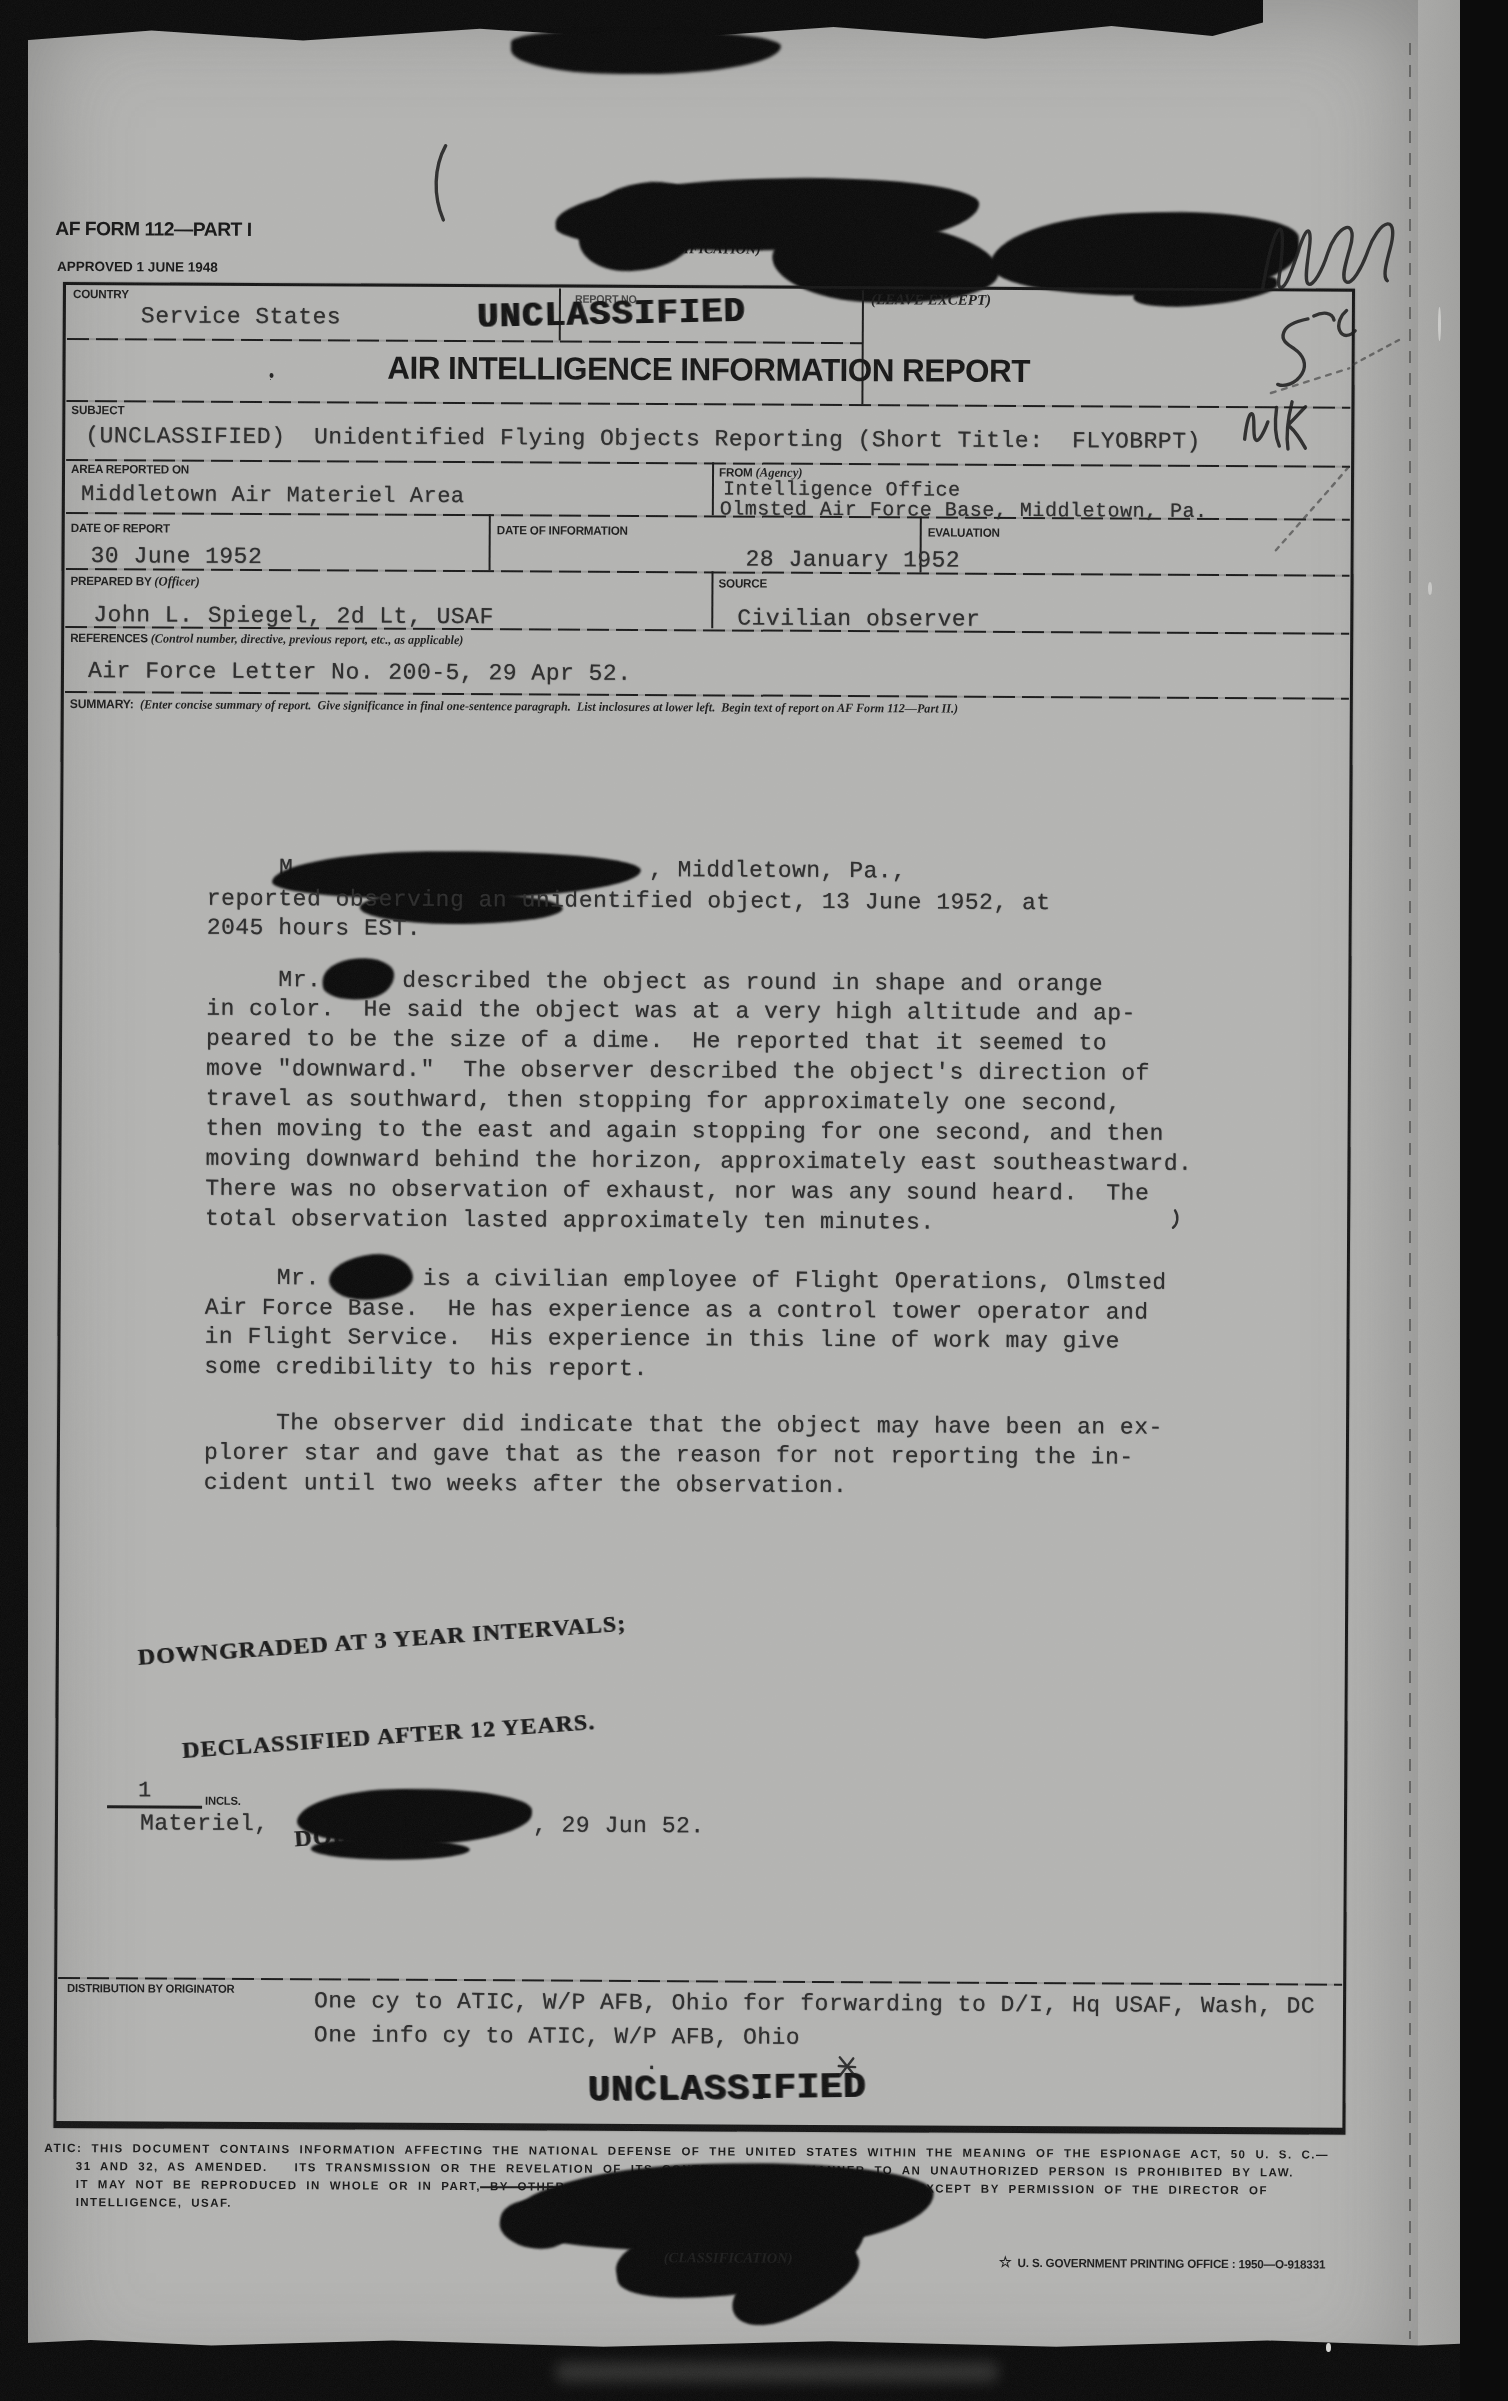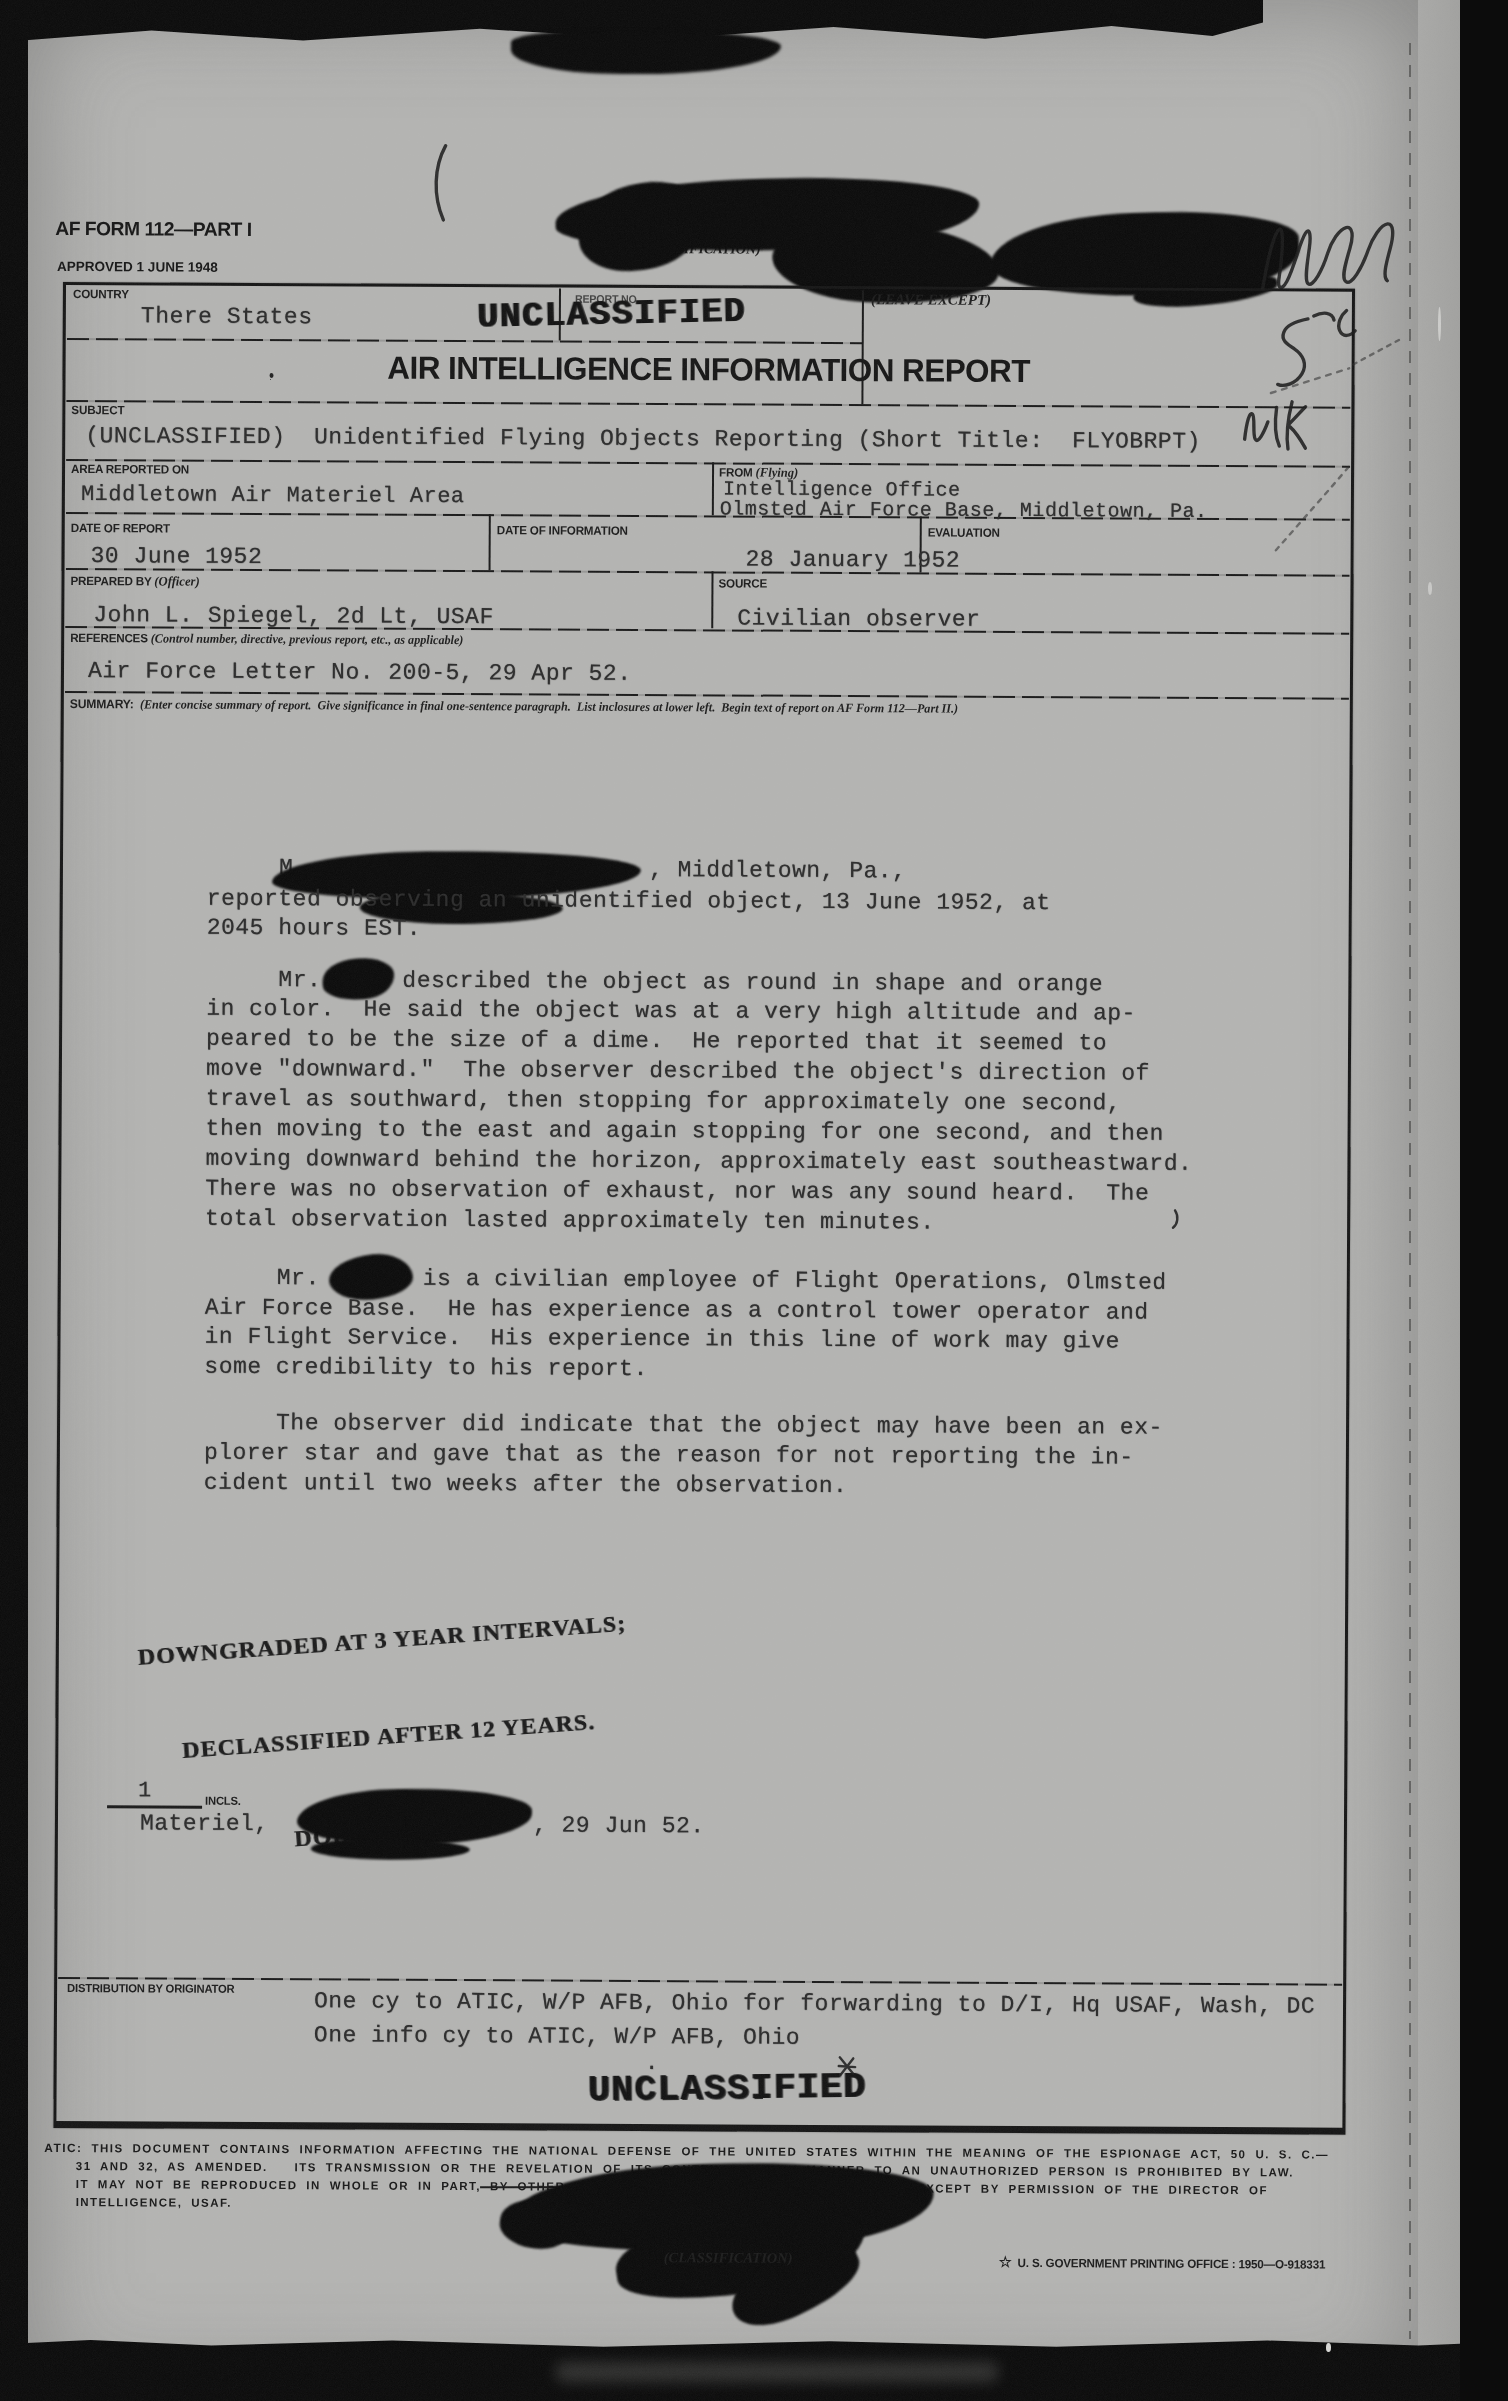--- a/index.html
+++ b/index.html
@@ -97,31 +97,31 @@
     <div class="vline" style="left:559px;top:286px;height:52px;"></div>
     <div class="vline" style="left:862px;top:286px;height:114px;"></div>
     <div class="vline" style="left:713px;top:459px;height:53px;"></div>
     <div class="vline" style="left:490px;top:512px;height:56px;"></div>
     <div class="vline" style="left:921px;top:512px;height:56px;"></div>
     <div class="vline" style="left:713px;top:568px;height:57px;"></div>
 
     <div class="lbl" style="left:73px;top:287px;">COUNTRY</div>
     <div class="lbl" style="left:575px;top:290px;font-size:11px;opacity:.75;">REPORT NO.</div>
     <div class="serif-ital" style="left:871px;top:287px;font-size:15px;">(LEAVE EXCEPT)</div>
-    <div class="tw" style="left:141px;top:303px;">There States</div>
+    <div class="tw" style="left:141px;top:303px;">Service States</div>
     <div class="stampmono" style="left:477px;top:292px;font-size:35px;letter-spacing:1.4px;transform:rotate(-1.6deg);">UNCLASSIFIED</div>
 
     <div class="dot" style="left:270px;top:372px;width:4.3px;height:5.3px;">.</div>
     <div class="title">AIR INTELLIGENCE INFORMATION REPORT</div>
 
     <div class="lbl" style="left:72px;top:403px;">SUBJECT</div>
     <div class="tw" style="left:86px;top:423px;">(UNCLASSIFIED)  Unidentified Flying Objects Reporting (Short Title:  FLYOBRPT)</div>
 
     <div class="lbl" style="left:72px;top:462px;">AREA REPORTED ON</div>
-    <div class="lbl" style="left:720px;top:461px;"><span>FROM </span><span class="lblp" style="font-size:13px;">(Flying)</span></div>
+    <div class="lbl" style="left:720px;top:461px;"><span>FROM </span><span class="lblp" style="font-size:13px;">(Agency)</span></div>
     <div class="tw tw46" style="left:82px;top:482px;">Middletown Air Materiel Area</div>
     <div class="tw tw42" style="left:724px;top:474px;">Intelligence Office</div>
     <div class="tw tw42" style="left:721px;top:494px;">Olmsted Air Force Base, Middletown, Pa.</div>
 
     <div class="lbl" style="left:72px;top:521px;">DATE OF REPORT</div>
     <div class="lbl" style="left:498px;top:521px;">DATE OF INFORMATION</div>
     <div class="lbl" style="left:929px;top:521px;">EVALUATION</div>
     <div class="tw" style="left:92px;top:543px;">30 June 1952</div>
     <div class="tw" style="left:747px;top:543px;">28 January 1952</div>
 

